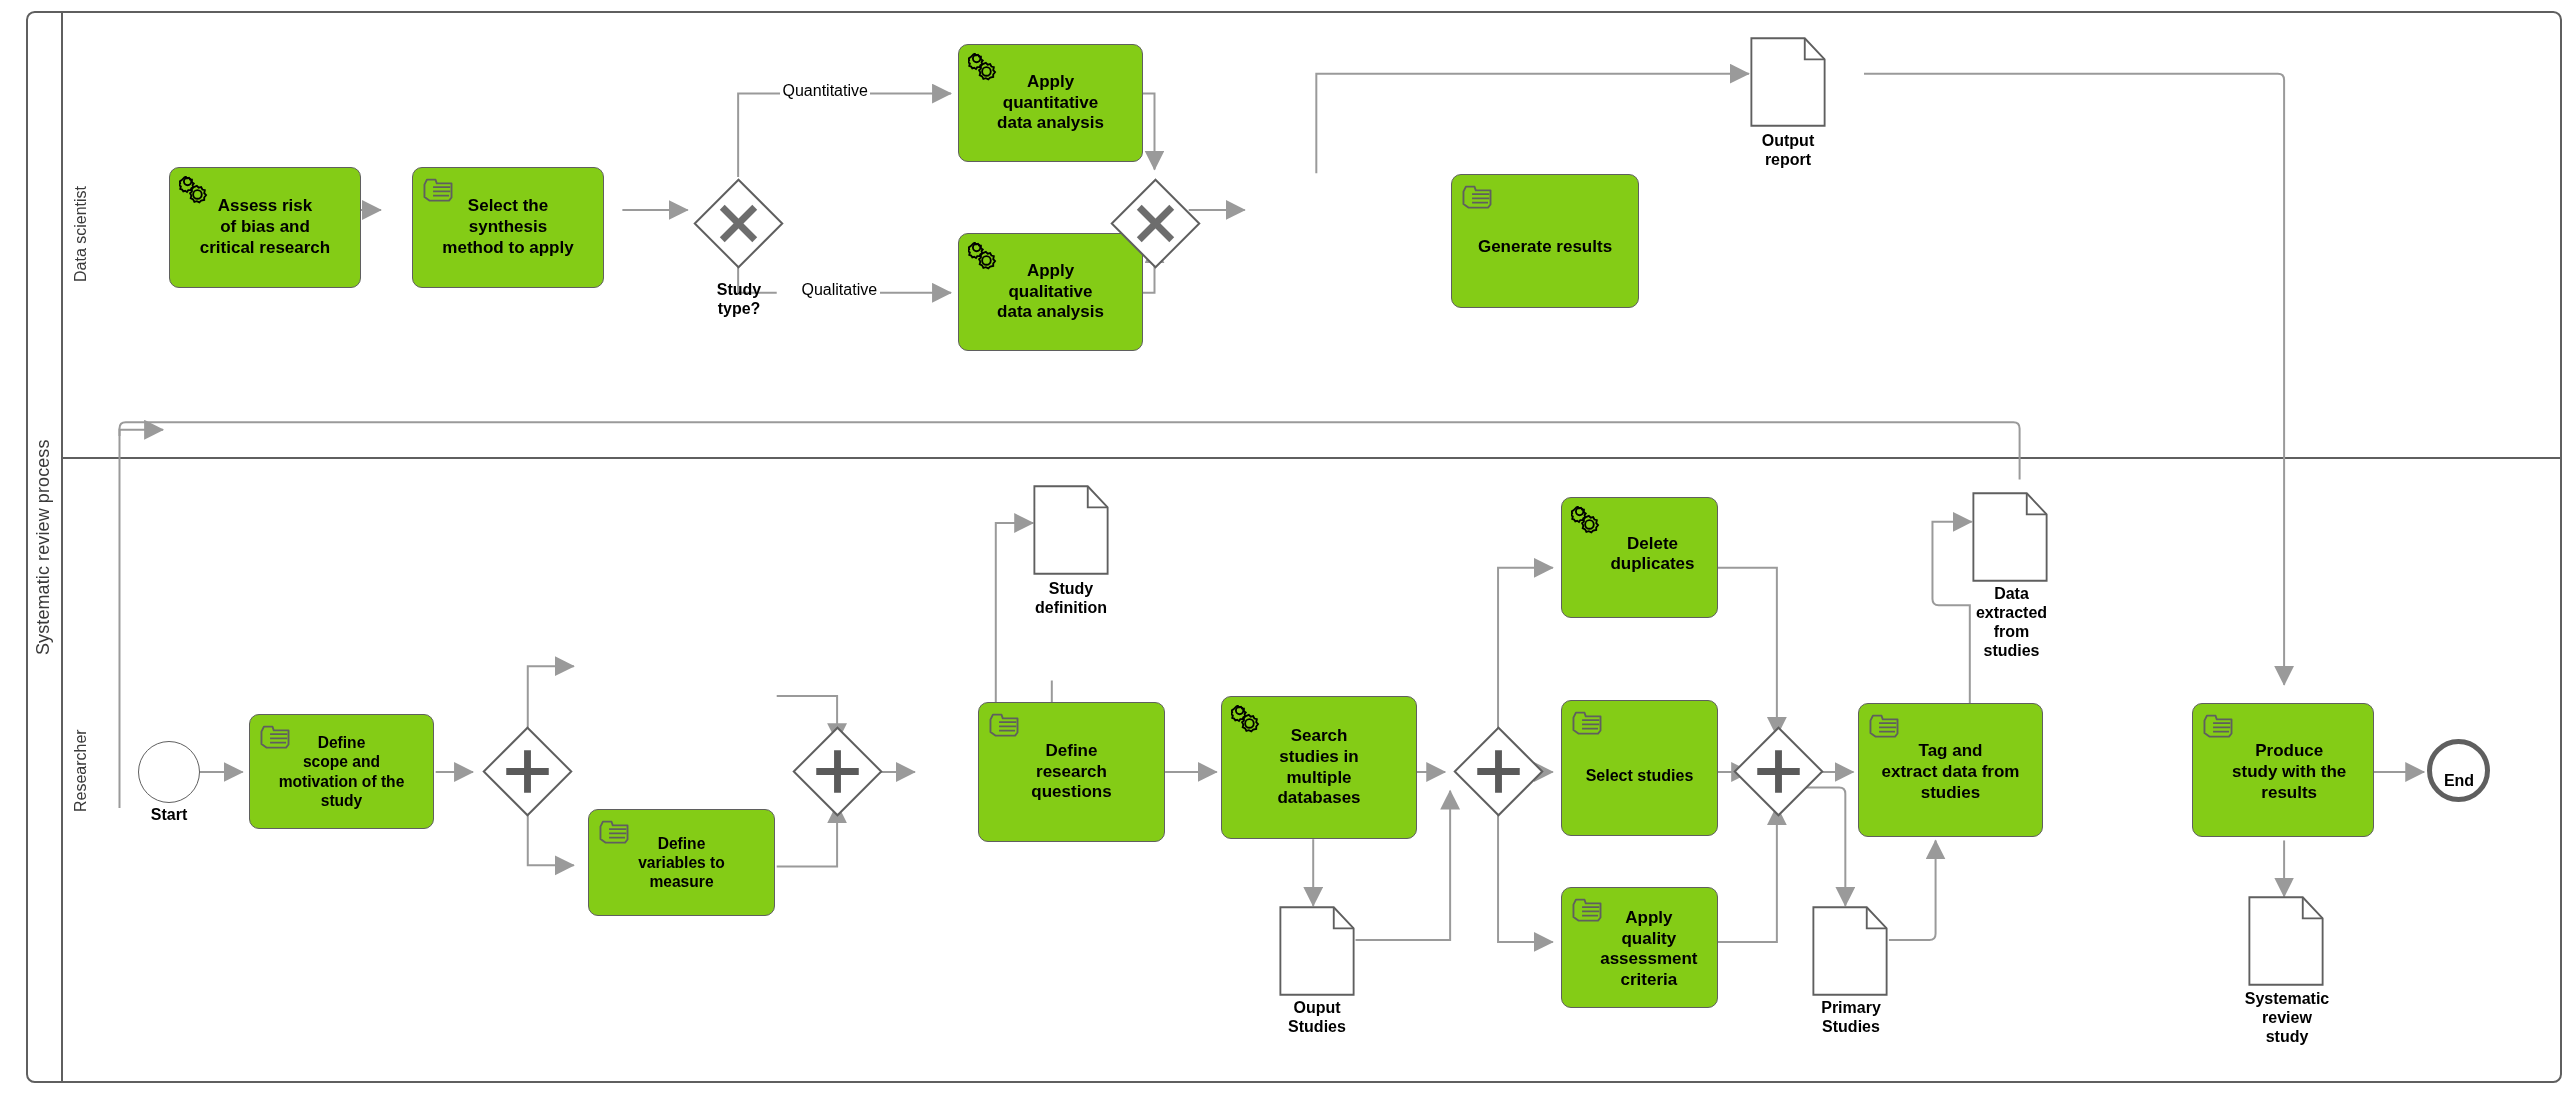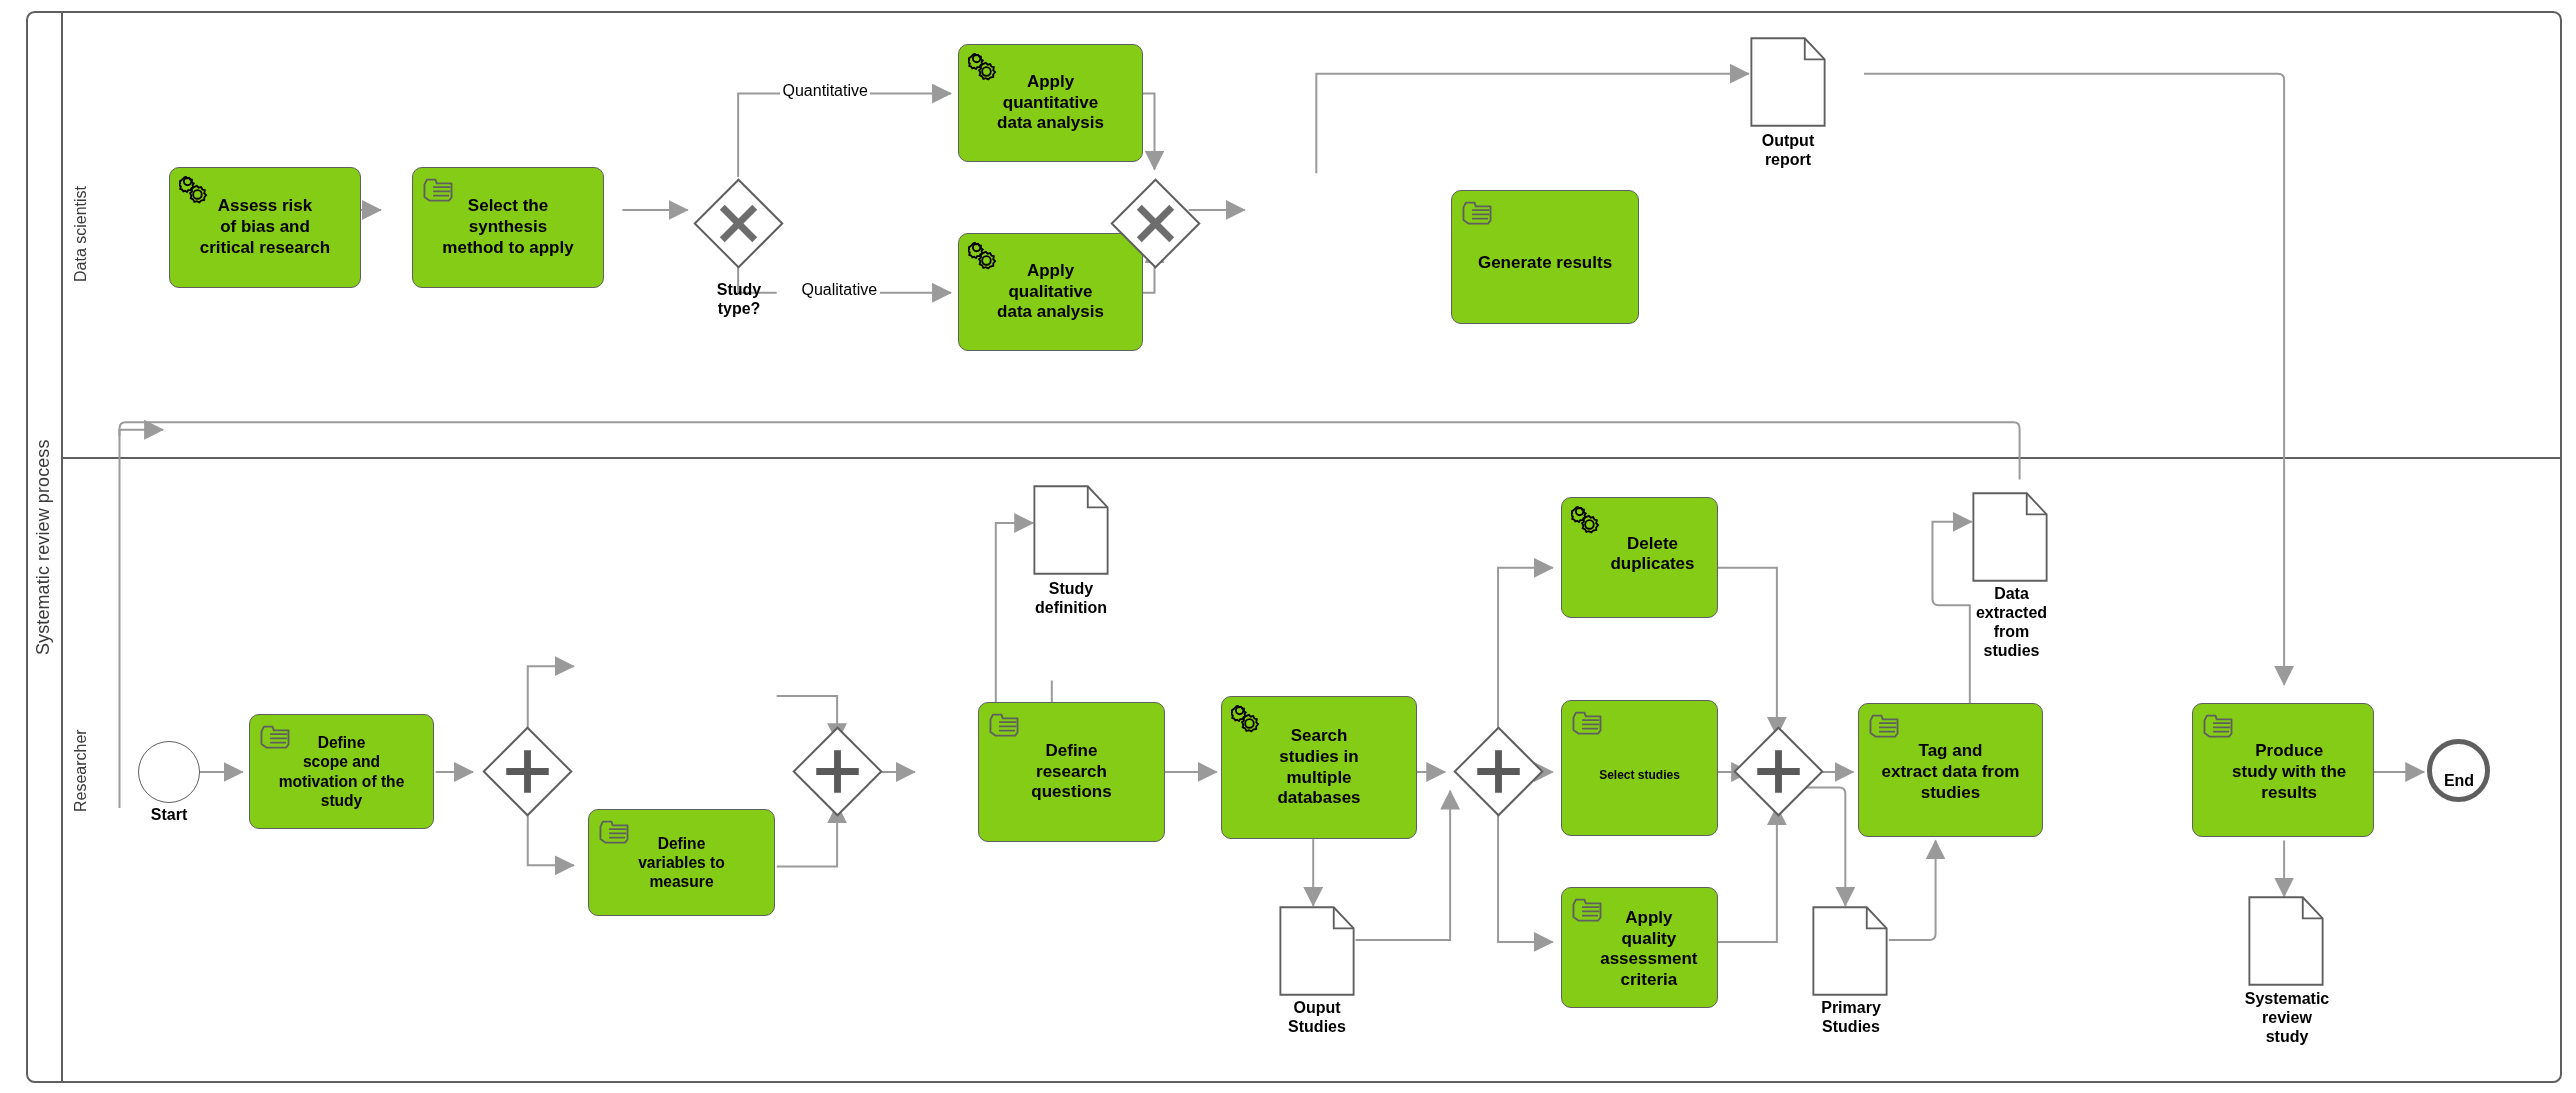--- a/index.html
+++ b/index.html
@@ -200,21 +200,21 @@
         <path d="M30 30 m-7 0 a7 7 0 1 0 14 0 a7 7 0 1 0 -14 0"></path>
         <path d="M24 18 l5 -2 l3 3 l4 -1 l2 4 l4 1 l-1 5 l3 3 l-3 4 l0 4 l-5 1 l-3 3 l-4 -2 l-4 1 l-2 -4 l-4 -2 l1 -4 l-2 -4 l3 -3 l0 -4 z"></path>
       </g>
         </svg>
     </span>
     <span class="tlabel">Apply
 qualitative
 data analysis</span>
   </div>
 
-  <div class="task" style="left:1451px;top:190px;width:188px;height:134px;">
+  <div class="task" style="left:1451px;top:174px;width:188px;height:134px;">
     <span class="ticon">
       <svg viewBox="0 0 52 46">
           <g fill="none" stroke="#5f5f5f" stroke-width="3" stroke-linejoin="round">
         <path d="M4 14 L4 34 L12 40 L44 40 L48 35 L48 12 L24 12 L22 6 L8 6 L4 14 Z"></path>
         <path d="M18 18 L46 18 M18 25 L46 25 M18 32 L44 32"></path>
       </g>
         </svg>
     </span>
     <span class="tlabel" style="margin-top:13.7px;">Generate results</span>
   </div>
@@ -297,21 +297,21 @@
 
   <div class="task" style="left:1561px;top:700px;width:157px;height:136px;">
     <span class="ticon">
       <svg viewBox="0 0 52 46">
           <g fill="none" stroke="#5f5f5f" stroke-width="3" stroke-linejoin="round">
         <path d="M4 14 L4 34 L12 40 L44 40 L48 35 L48 12 L24 12 L22 6 L8 6 L4 14 Z"></path>
         <path d="M18 18 L46 18 M18 25 L46 25 M18 32 L44 32"></path>
       </g>
         </svg>
     </span>
-    <span class="tlabel" style="margin-top:15px;font-size:12px;">Select studies</span>
+    <span class="tlabel" style="margin-top:15px;font-size:16px;">Select studies</span>
   </div>
 
   <div class="task" style="left:1561px;top:887px;width:157px;height:121px;">
     <span class="ticon">
       <svg viewBox="0 0 52 46">
           <g fill="none" stroke="#5f5f5f" stroke-width="3" stroke-linejoin="round">
         <path d="M4 14 L4 34 L12 40 L44 40 L48 35 L48 12 L24 12 L22 6 L8 6 L4 14 Z"></path>
         <path d="M18 18 L46 18 M18 25 L46 25 M18 32 L44 32"></path>
       </g>
         </svg>

